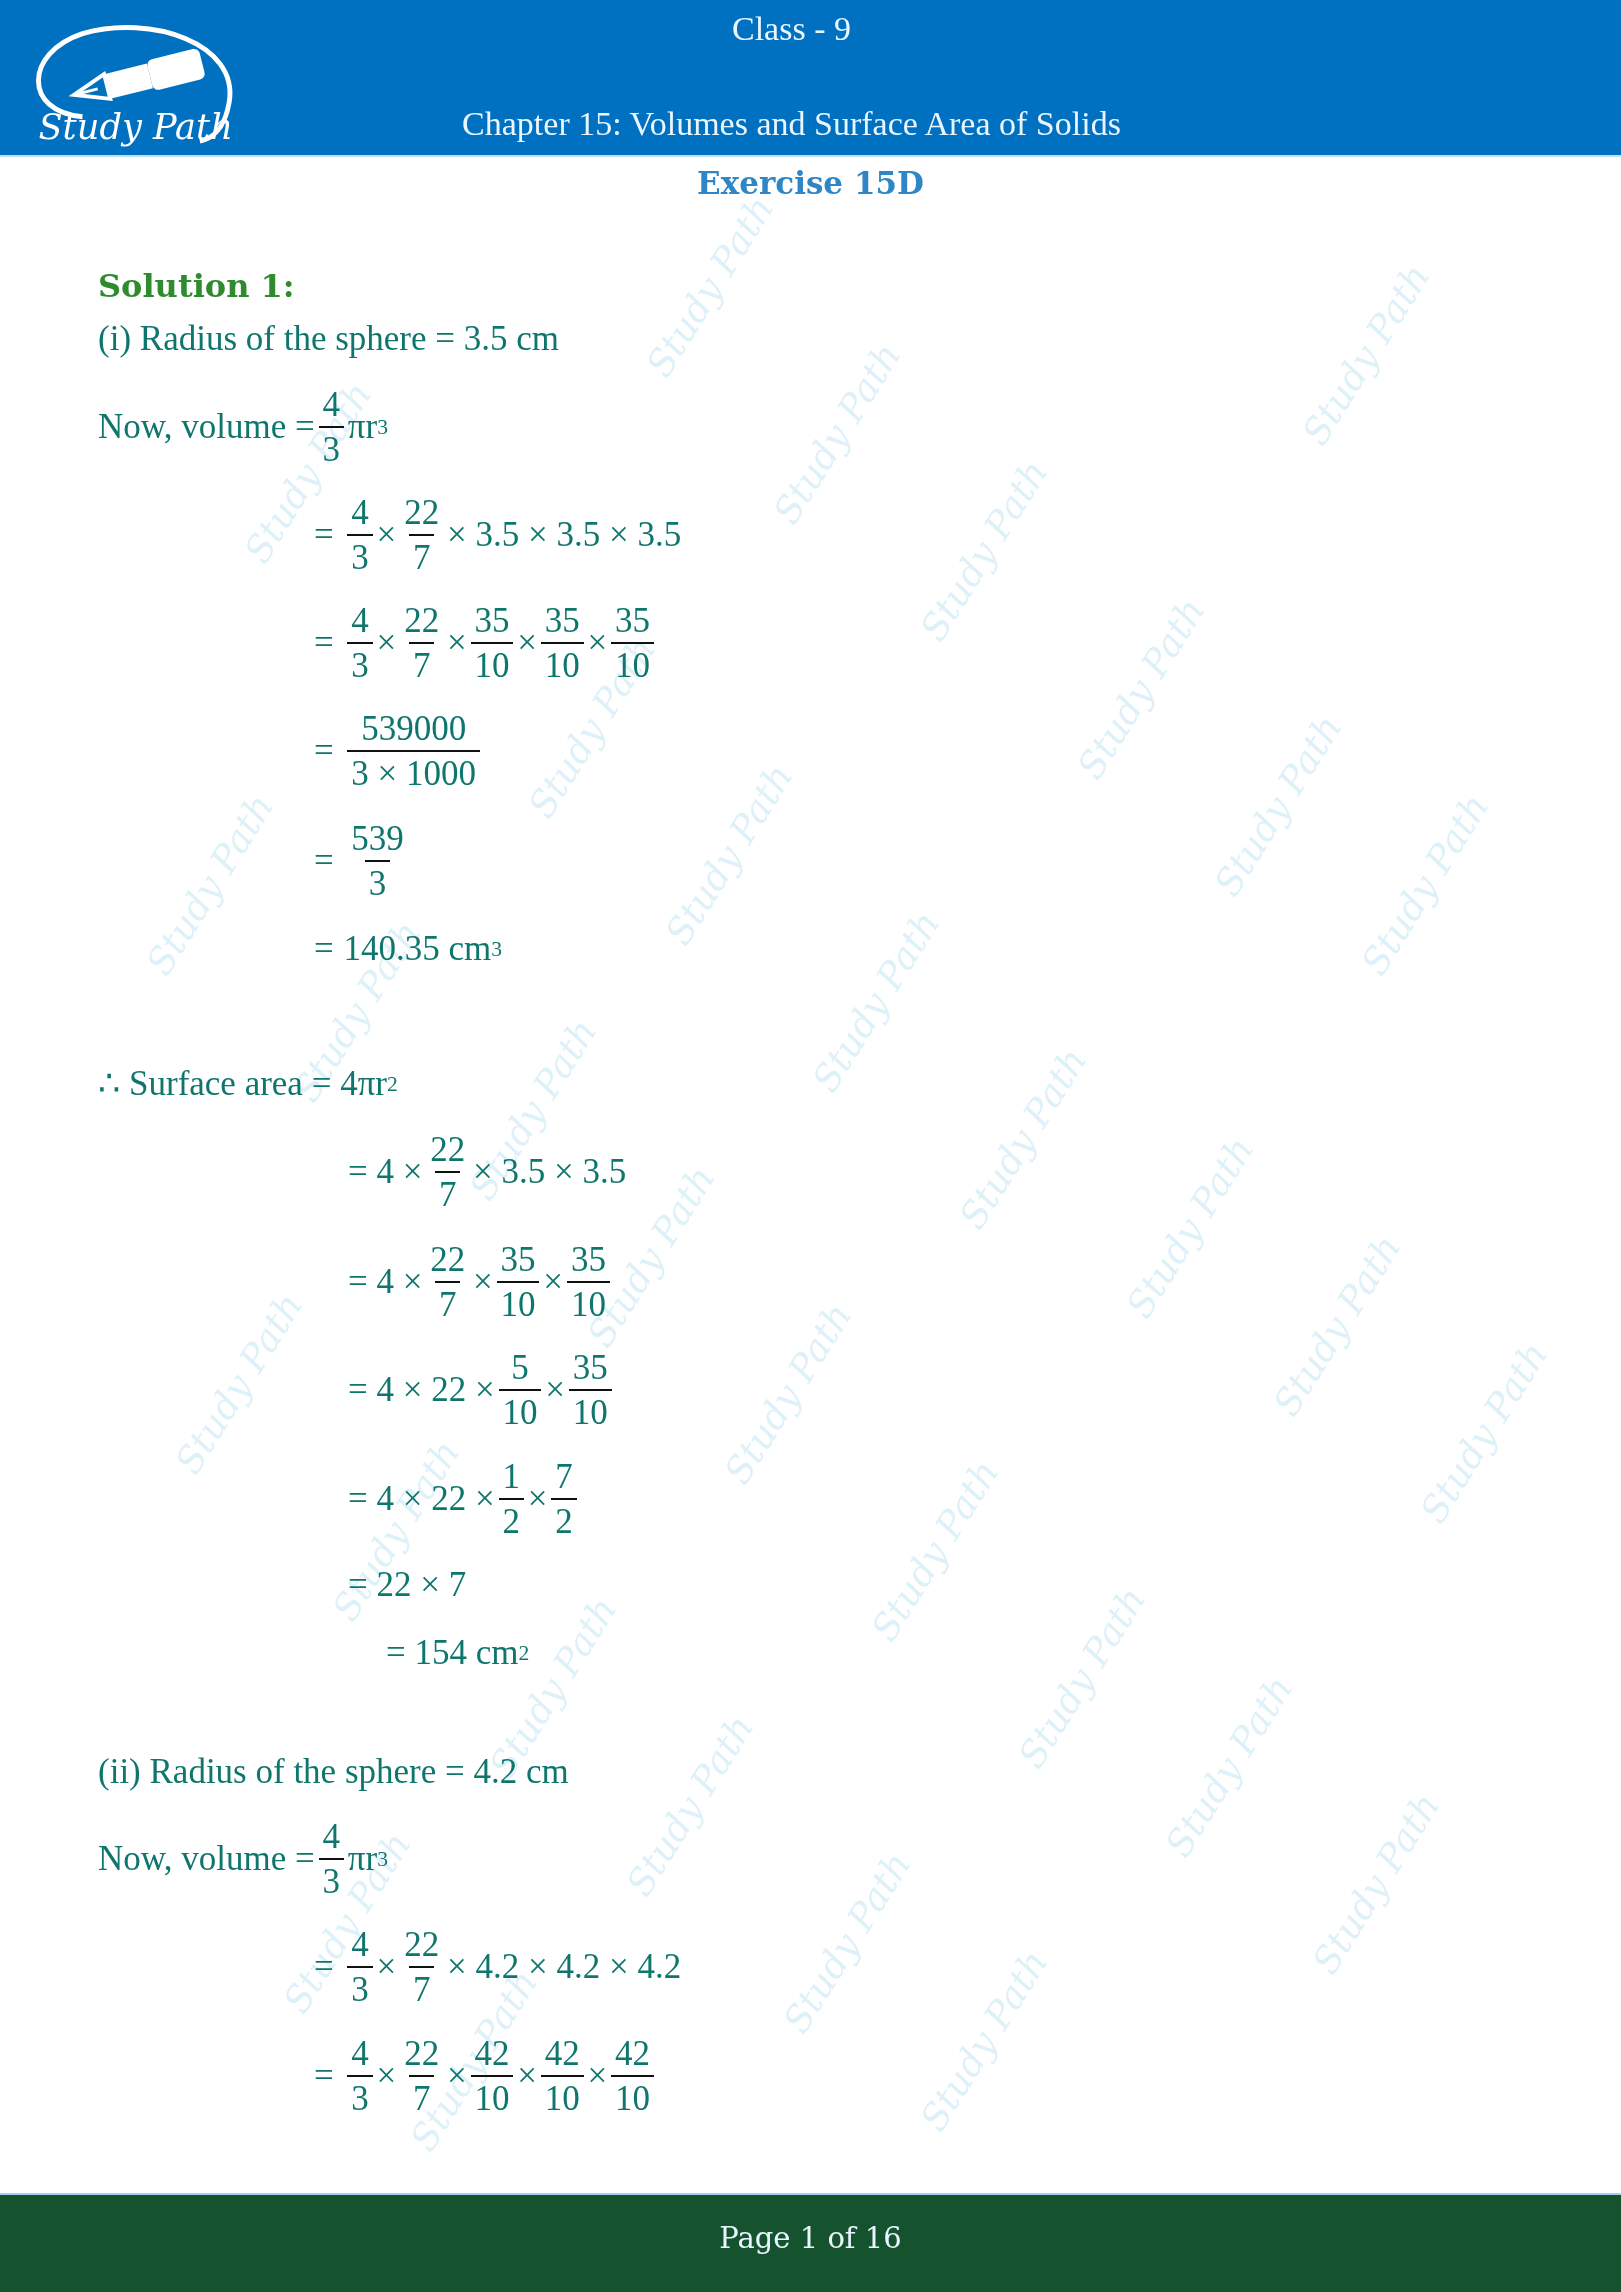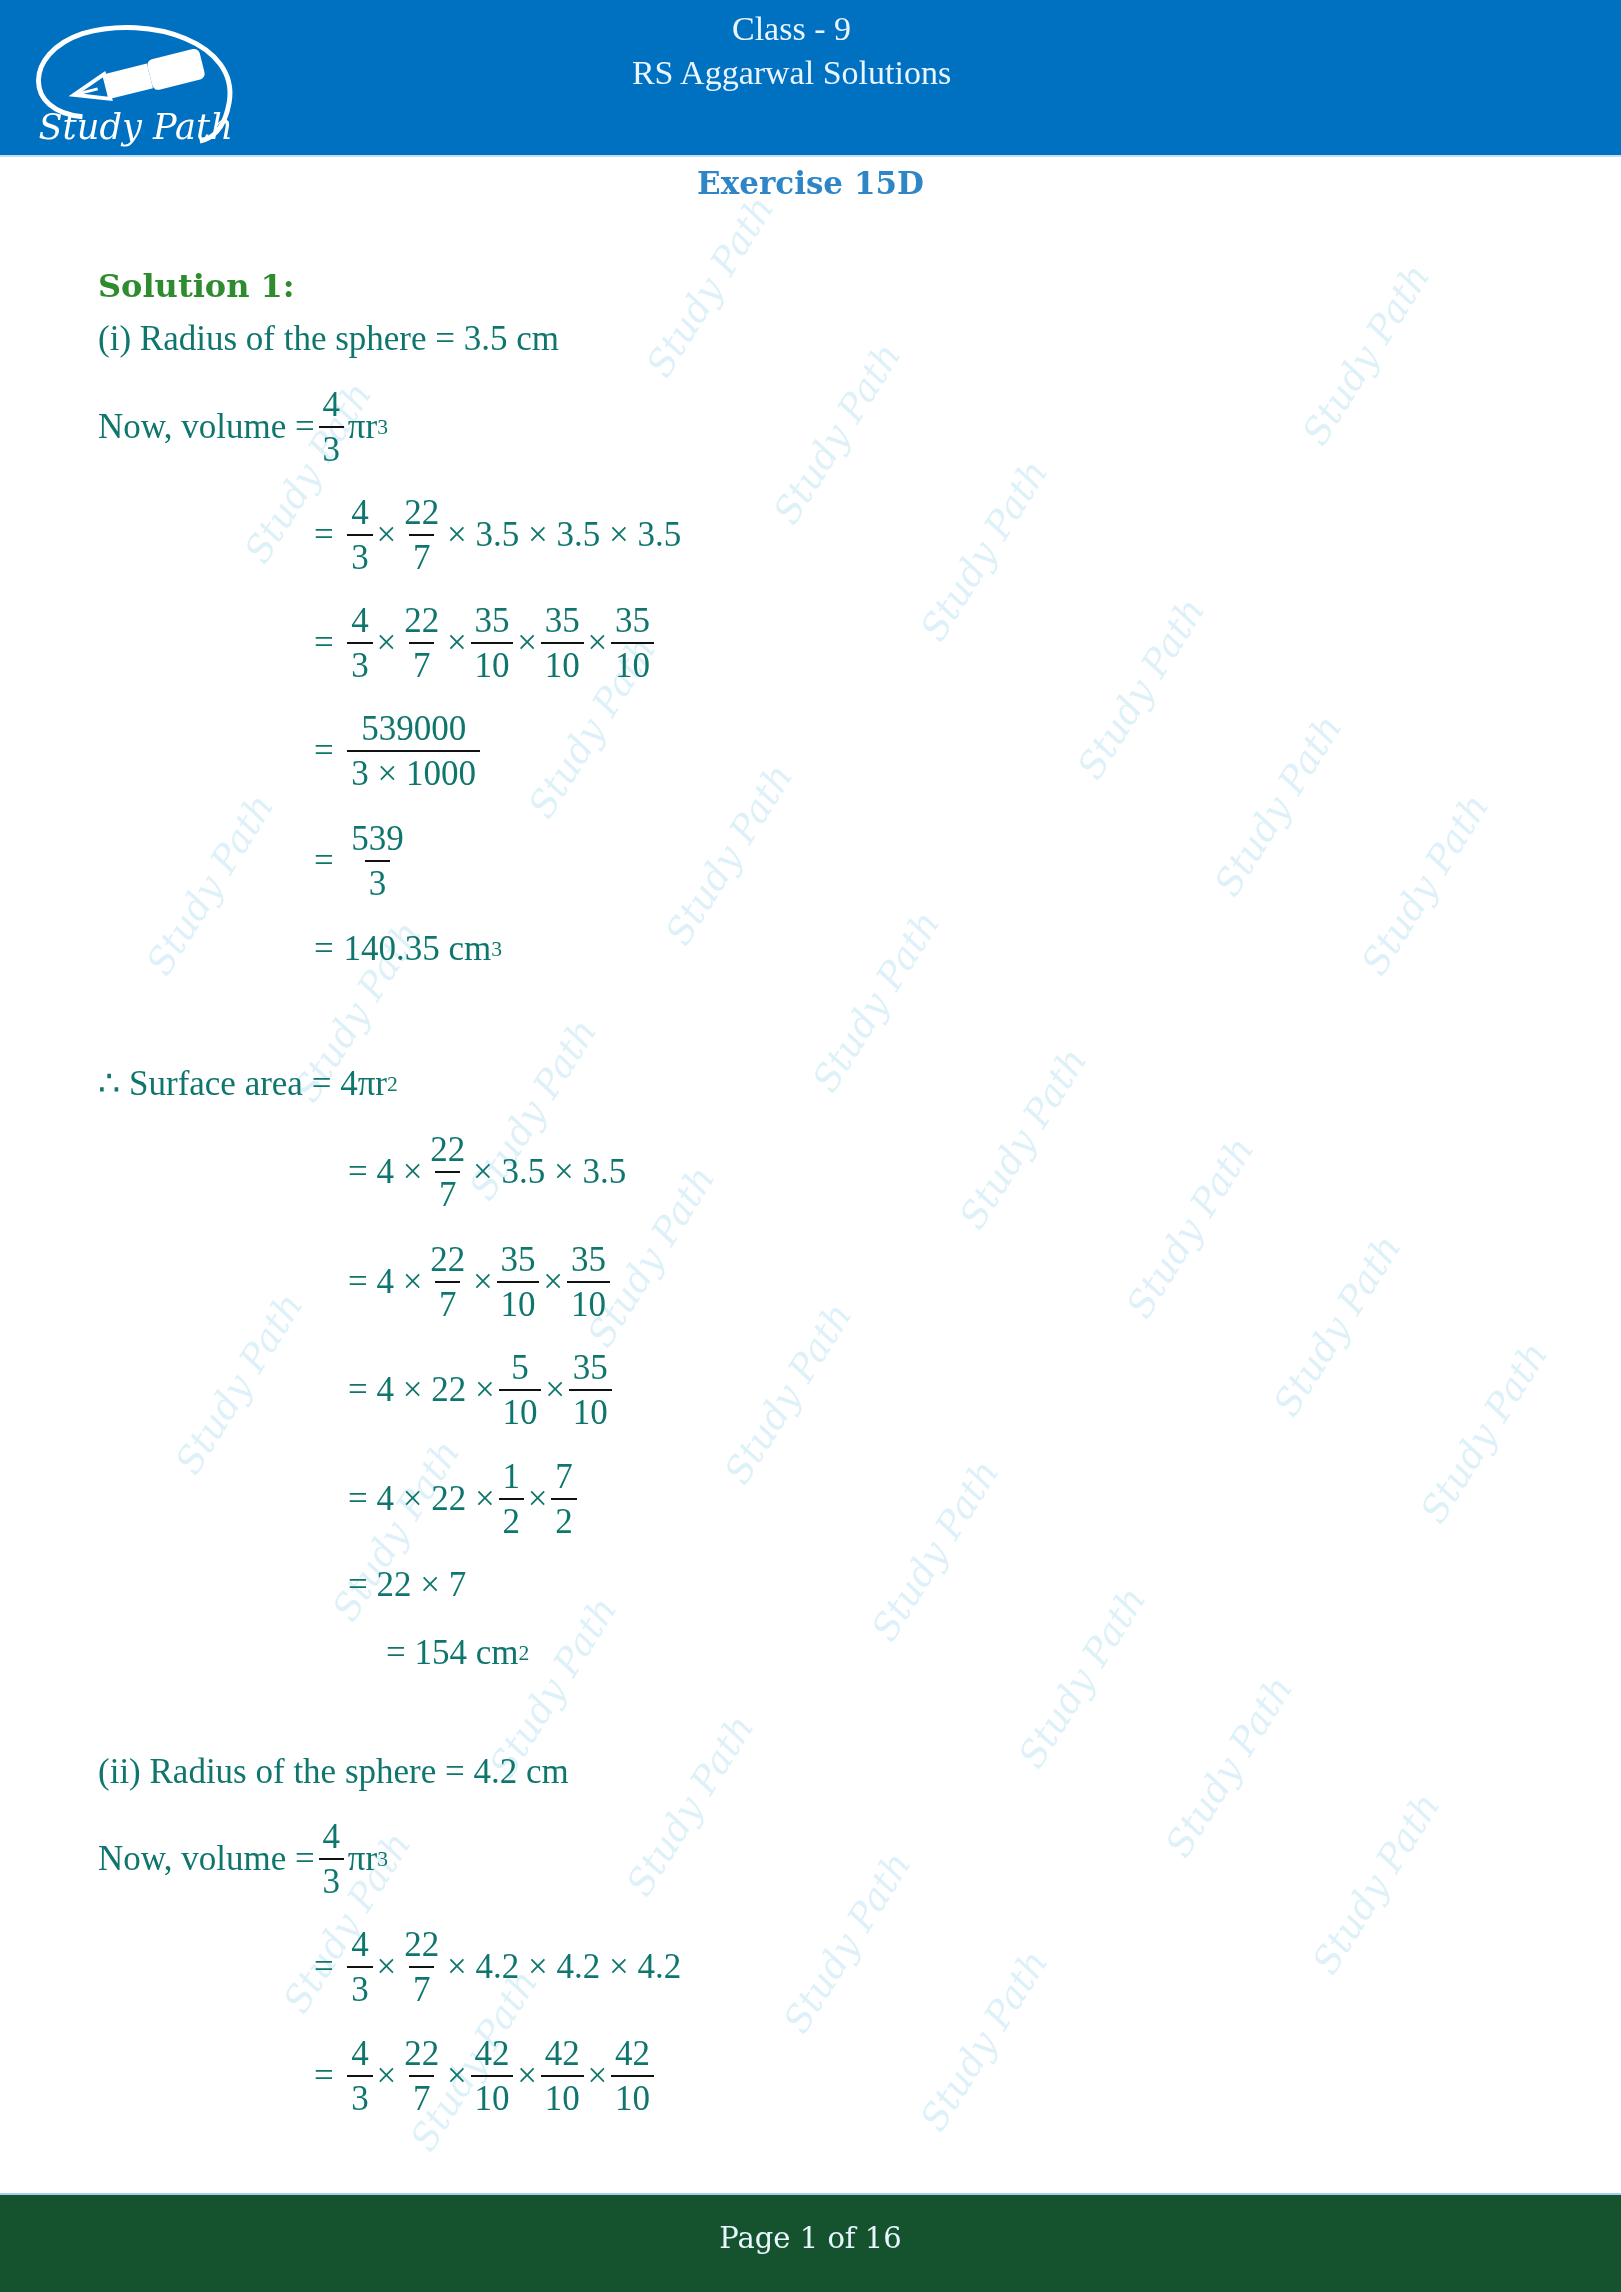--- a/index.html
+++ b/index.html
@@ -40,21 +40,21 @@
     <path d="M70 105 C 10 100, 10 40, 70 20 C 140 0, 230 30, 220 90 C 215 120, 200 128, 190 130" fill="none" stroke="#fff" stroke-width="5"></path>
     <g transform="rotate(-14 120 70)">
       <rect x="95" y="55" width="45" height="26" fill="#fff"></rect>
       <rect x="140" y="52" width="55" height="32" rx="6" fill="#fff"></rect>
       <polygon points="95,55 60,68 95,81" fill="none" stroke="#fff" stroke-width="4"></polygon>
       <line x1="60" y1="68" x2="85" y2="68" stroke="#fff" stroke-width="3"></line>
     </g>
     <text x="25" y="128" fill="#fff" font-family="DejaVu Serif, serif" font-style="italic" font-size="36">Study Path</text>
   </svg>
   <div class="htext h1">Class - 9</div>
-  <div class="htext h2">RS Aggarwal Solutions</div>
+  <div class="htext h3">Chapter 15: Volumes and Surface Area of Solids</div>
 </div>
 
 <div class="exercise">Exercise 15D</div>
 
 <div>
   <div class="wm" style="left:608px;top:265px;">Study Path</div>
   <div class="wm" style="left:1264px;top:333px;">Study Path</div>
   <div class="wm" style="left:206px;top:451px;">Study Path</div>
   <div class="wm" style="left:735px;top:412px;">Study Path</div>
   <div class="wm" style="left:882px;top:529px;">Study Path</div>

